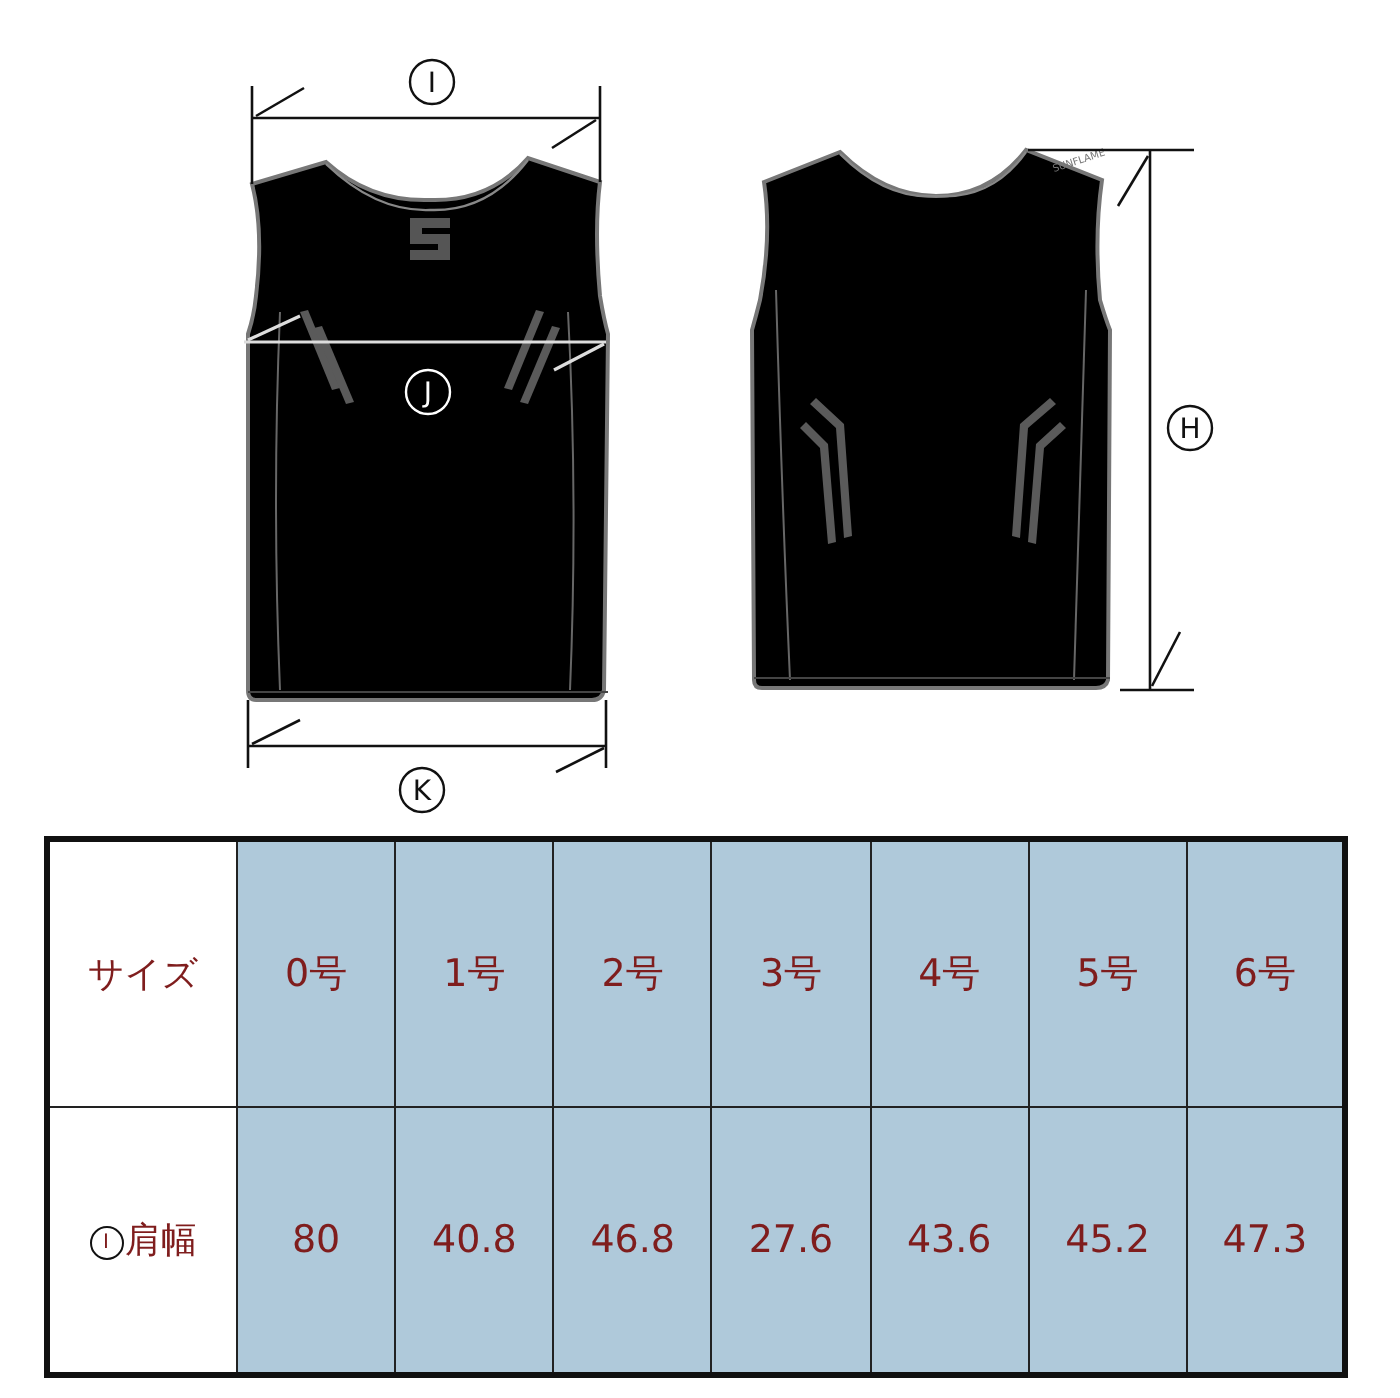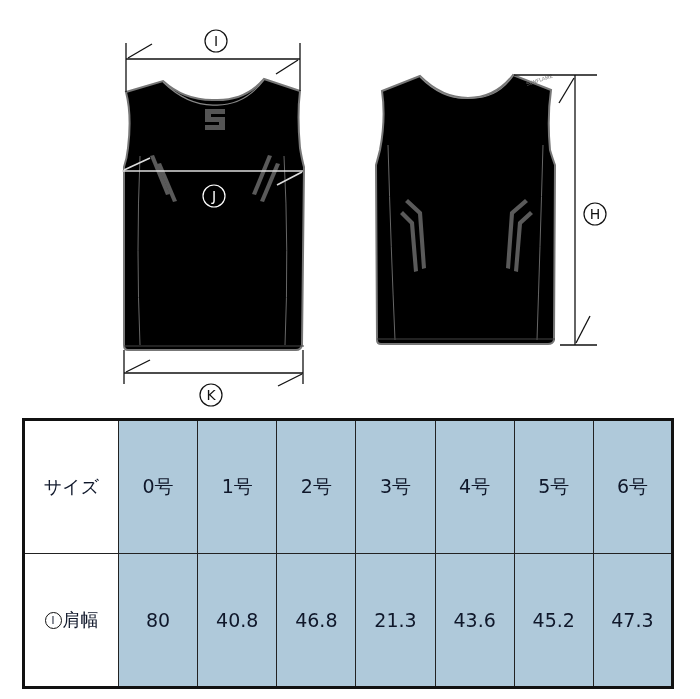--- a/index.html
+++ b/index.html
@@ -5,21 +5,21 @@
   html, body { margin:0; padding:0; background:#ffffff; }
   body { width:700px; height:699px; position:relative; overflow:hidden; font-family:"DejaVu Sans", sans-serif; color:#111; }
   .diagram { position:absolute; left:0; top:0; width:700px; height:410px; }
   .circ-label { font-family:"DejaVu Sans", sans-serif; }
   table.size-table {
     position:absolute; left:22px; top:418px; width:652px; height:271px;
     border-collapse:collapse; border:3px solid #111; table-layout:fixed;
   }
   .size-table td {
     border:1.5px solid #222; text-align:center; vertical-align:middle;
-    font-size:19px; color:#0f172a; background:#afc9da; padding:0;
+    font-size:19px; color:#7f1d1d; background:#afc9da; padding:0;
     font-family:"DejaVu Sans", sans-serif;
   }
   .size-table td.rowhead { background:#ffffff; font-size:18px; }
   .size-table tr { height:54px; }
   .circle-ch { display:inline-block; width:15px; height:15px; border:1.2px solid #111; border-radius:50%;
     font-size:10px; line-height:15px; text-align:center; vertical-align:2px; margin-right:1px; }
 </style>
 </head>
 <body>
 
@@ -126,19 +126,19 @@
     <td>3号</td>
     <td>4号</td>
     <td>5号</td>
     <td>6号</td>
   </tr>
   <tr>
     <td class="rowhead"><span class="circle-ch">I</span><span>肩幅</span></td>
     <td>80</td>
     <td>40.8</td>
     <td>46.8</td>
-    <td>21.3</td>
+    <td>27.6</td>
     <td>43.6</td>
     <td>45.2</td>
     <td>47.3</td>
   </tr>
 </tbody>
   </table>
 
 </body></html>

